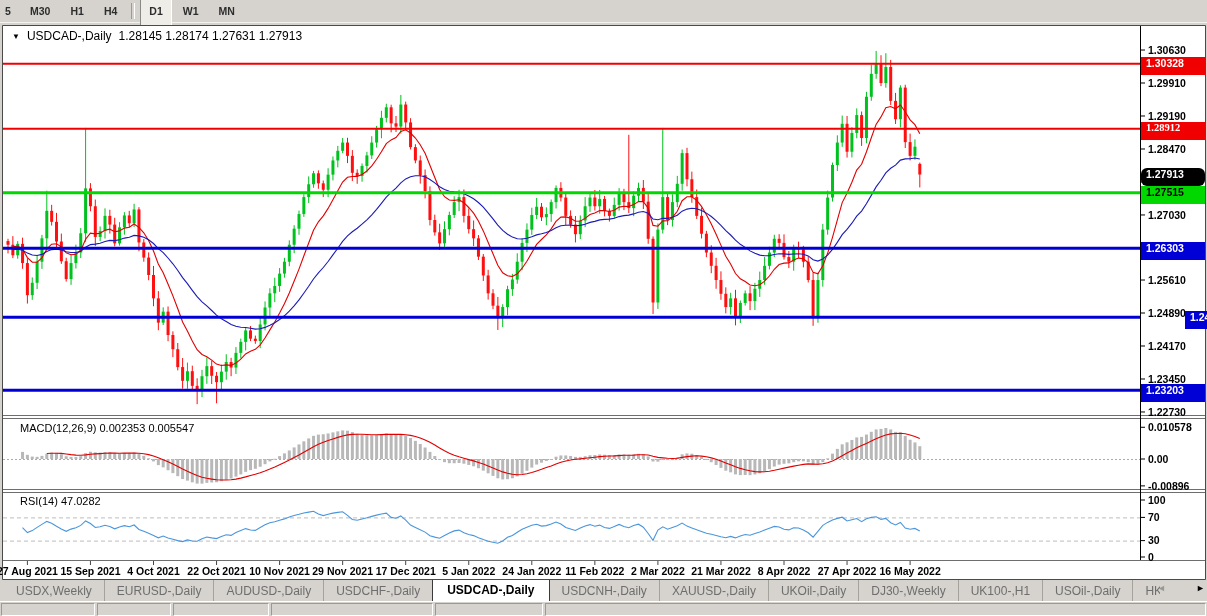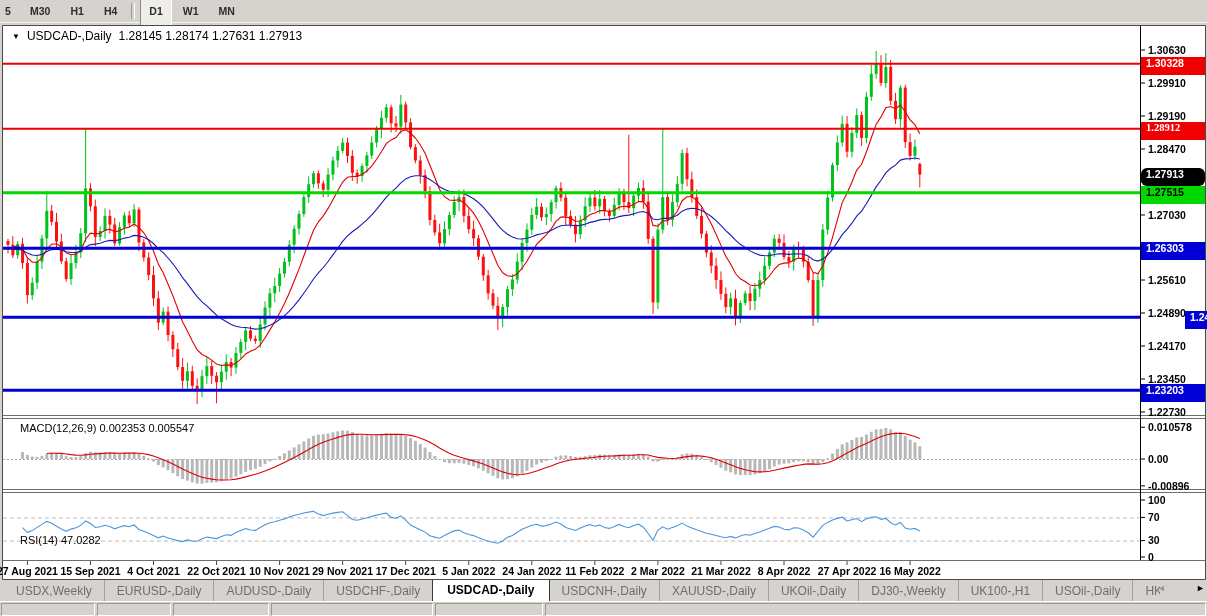--- a/index.html
+++ b/index.html
@@ -18,21 +18,21 @@
   .tb-sep{width:2px;height:16px;border-left:1px solid #9a9a93;border-right:1px solid #ffffff;margin:0 4px;}
   
   .chart-bg{position:absolute;left:3px;top:26px;width:1202px;height:553px;background:#ffffff;}
   #chart-svg{position:absolute;left:0;top:0;width:1207px;height:616px;z-index:2;}
   .overlay{position:absolute;z-index:3;}
   .chart-title{left:12px;top:29px;display:flex;align-items:center;gap:7px;
     font:400 12px "Liberation Sans",sans-serif;color:#000;}
   .chart-title .tri{font-size:8px;color:#000;}
   .ind-label{font:400 11px "Liberation Sans",sans-serif;color:#000;padding-left:12px;}
   #macd-label{left:8px;top:422px;}
-  #rsi-label{left:8px;top:495px;margin-top:39px;}
+  #rsi-label{left:8px;top:495px;}
   
   #badge-layer{position:absolute;left:0;top:0;width:1207px;height:616px;z-index:4;pointer-events:none;}
   .badge{position:absolute;left:1141px;width:64px;height:18px;line-height:13px;
     font:700 10.5px "Liberation Sans",sans-serif;padding-left:5px;box-sizing:border-box;white-space:nowrap;}
   
   .axis-zone{background:transparent;z-index:5;}
   
   .tabbar{position:absolute;left:0;top:580px;width:1207px;height:21px;background:#d6d3ce;
     display:flex;align-items:flex-end;padding-left:4px;box-sizing:border-box;z-index:6;}
   .tabs-clip{display:flex;align-items:flex-end;max-width:1156px;overflow:hidden;height:21px;}

